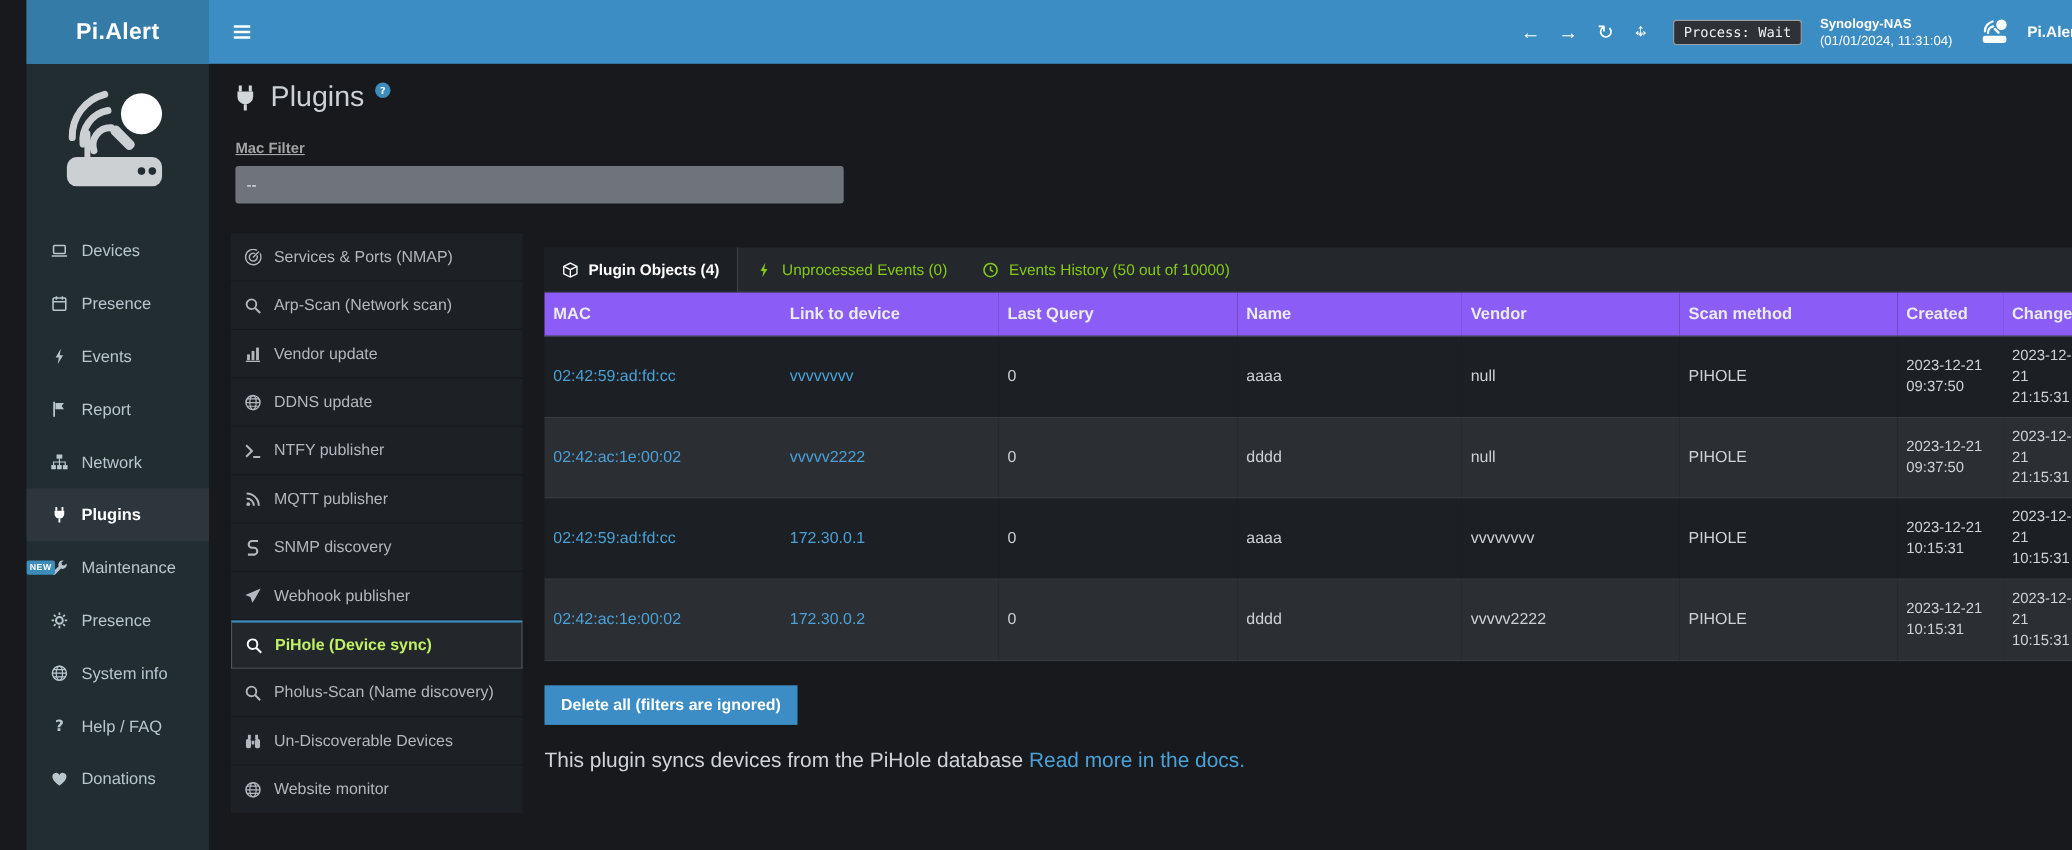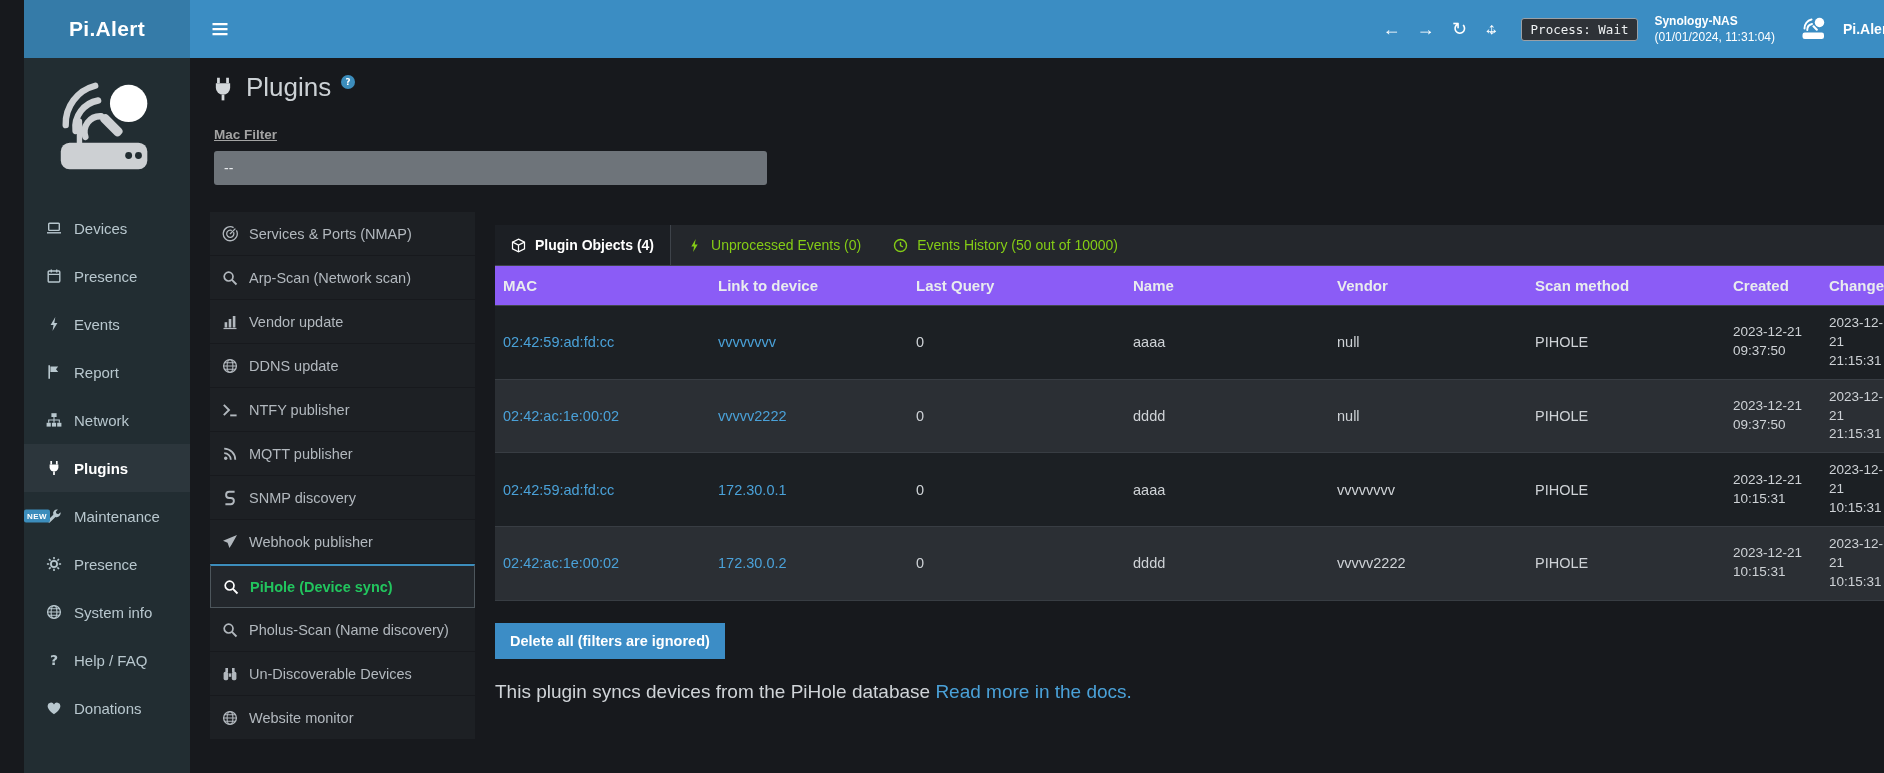--- a/index.html
+++ b/index.html
@@ -47,21 +47,21 @@
   .helpbadge svg { width:10px; height:10px; }
 
   .filterblock { margin-top:24px; margin-left:4px; }
   .filterblock label { display:block; font-size:13.5px; font-weight:bold; color:#a3a3a3; margin-bottom:9px;text-decoration:underline; }
   .filterblock input { width:553px; height:34px; background:#6e747a; border:none; border-radius:3px; color:#e6e9ec; font-size:14px; padding:0 10px; font-family:inherit; }
 
   .cols { display:flex; gap:20px; margin-top:27px; align-items:flex-start; }
   #plugin-nav { list-style:none; width:265px; flex:none; }
   .pnav-item { display:flex; align-items:center; gap:11px; height:44px; padding:0 12px; font-size:14.5px; color:#b2b8be; background:#1d2024; border-bottom:1px solid #17191d; cursor:pointer; }
   .pnav-item .icn { color:#b2b8be; }
-  .pnav-item.active { background:#23272c; border:1px solid #4d565c; border-top:2px solid #3c8dbc; color:#22c55e; font-weight:bold; }
+  .pnav-item.active { background:#23272c; border:1px solid #4d565c; border-top:2px solid #3c8dbc; color:#bef264; font-weight:bold; }
   .pnav-item.active .icn { color:#fff; }
 
   .panel { flex:1; min-width:0; margin-top:13px; }
   #tabs { list-style:none; display:flex; background:#24272c; border-bottom:1px solid #3e434a; }
   .tab { display:flex; align-items:center; gap:9px; height:40px; padding:0 16px; font-size:14px; color:#84cc16; cursor:pointer; }
   .tab .icn { width:15px; height:15px; }
   .tab.active { background:#1c1f24; color:#fff; font-weight:bold; border-right:1px solid #3e434a; }
 
   table { width:100%; border-collapse:collapse; table-layout:fixed; }
   thead tr { background:#8b5cf6; }

